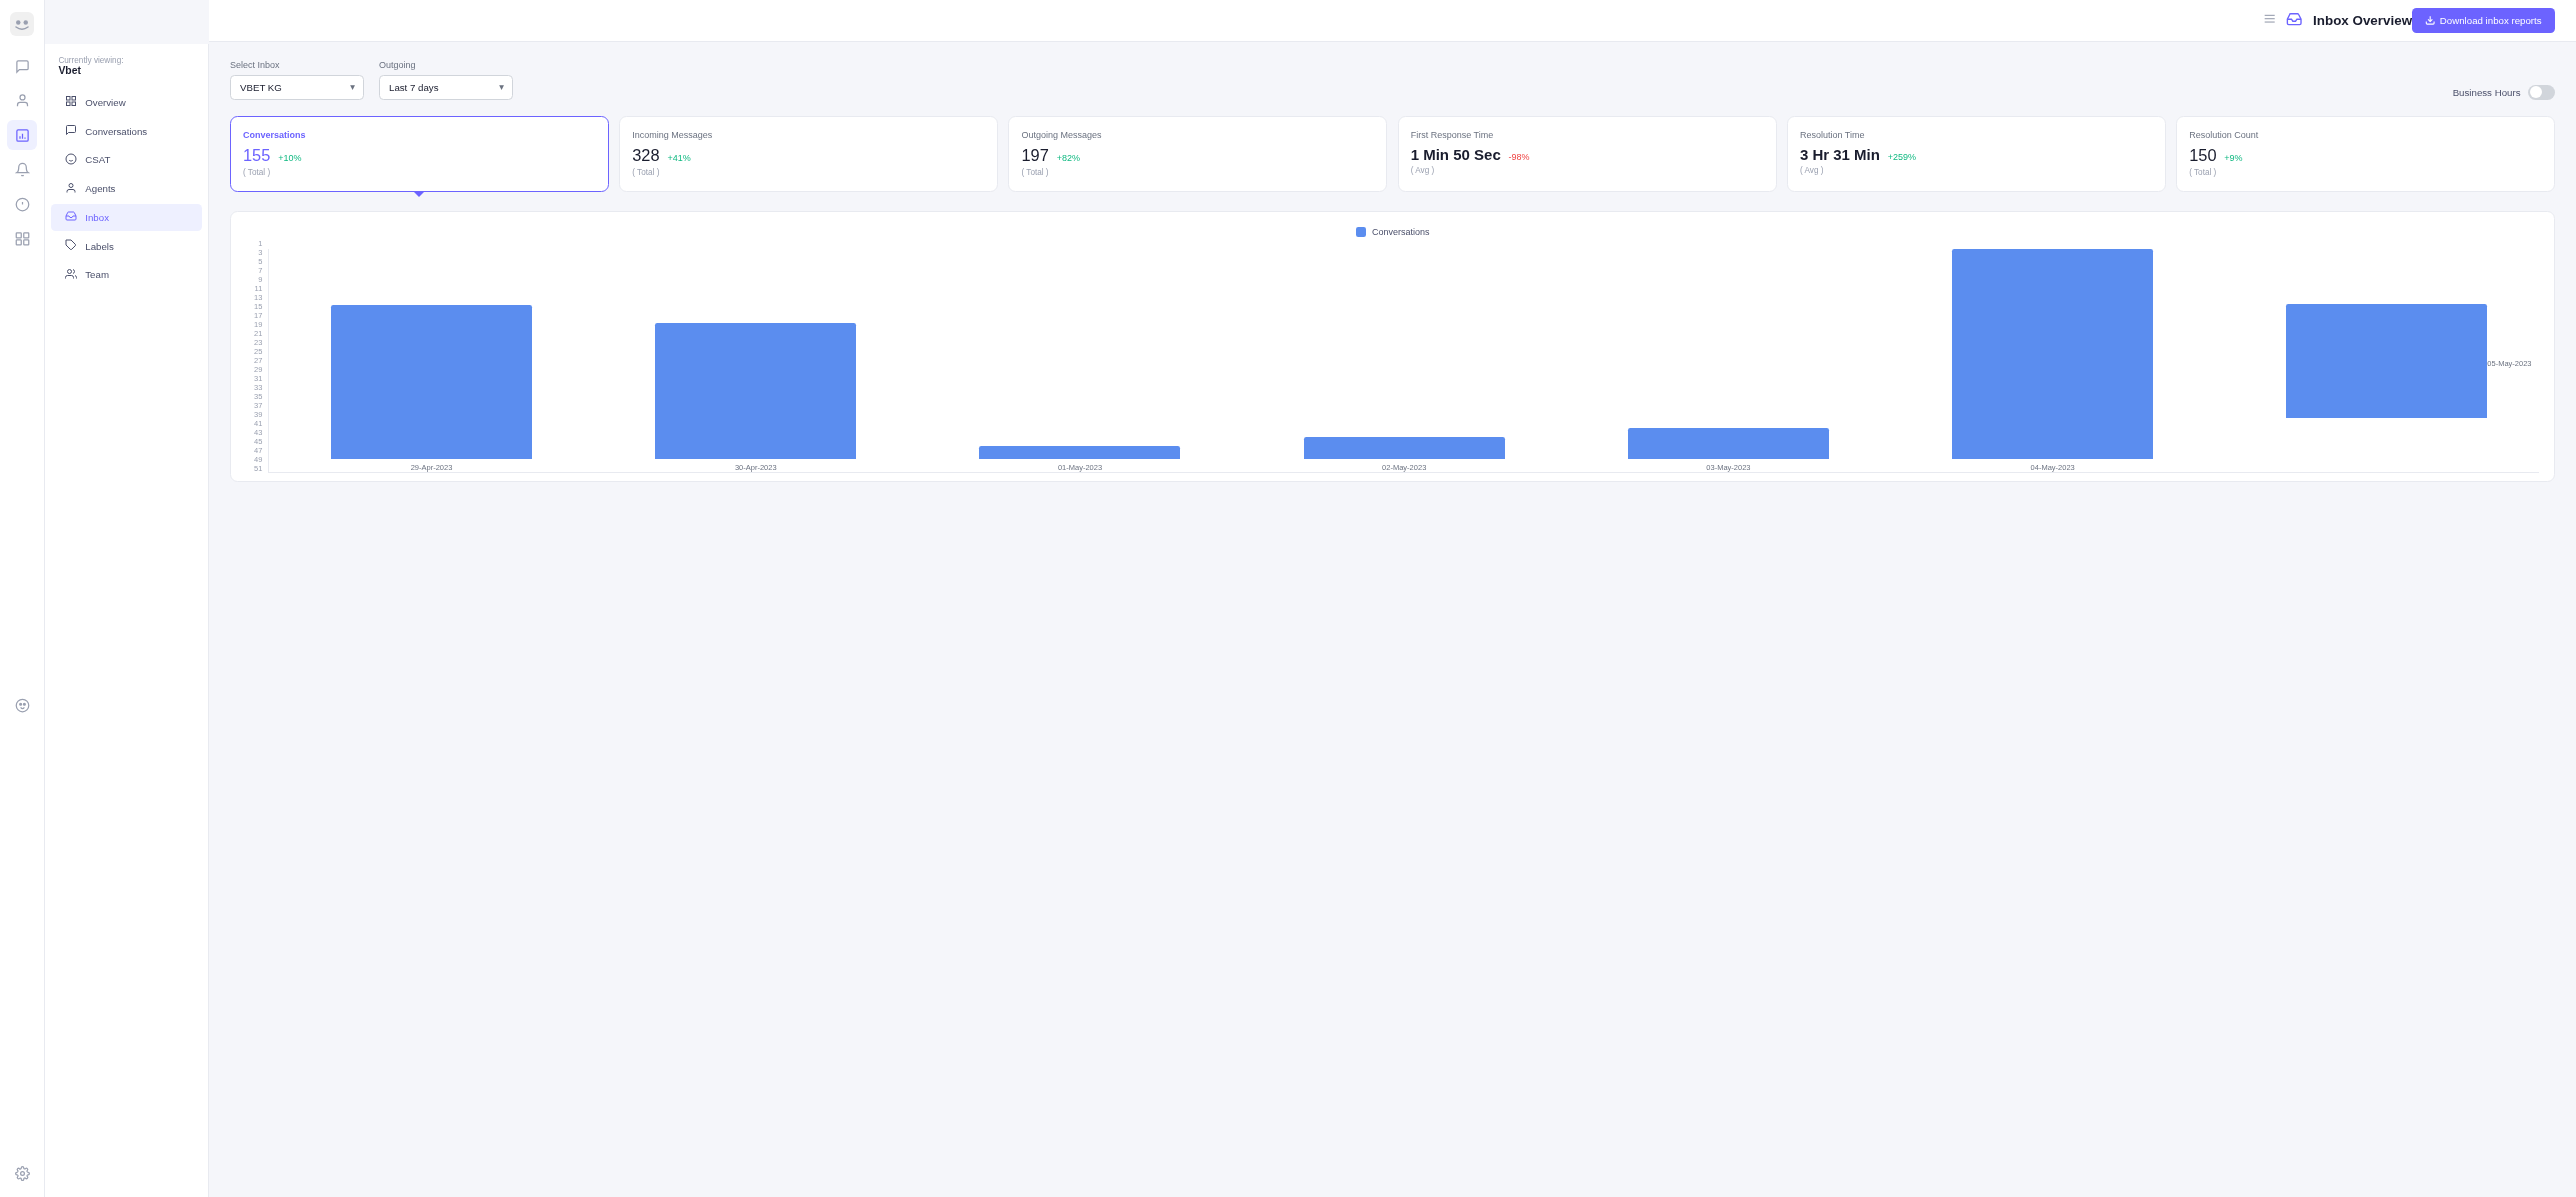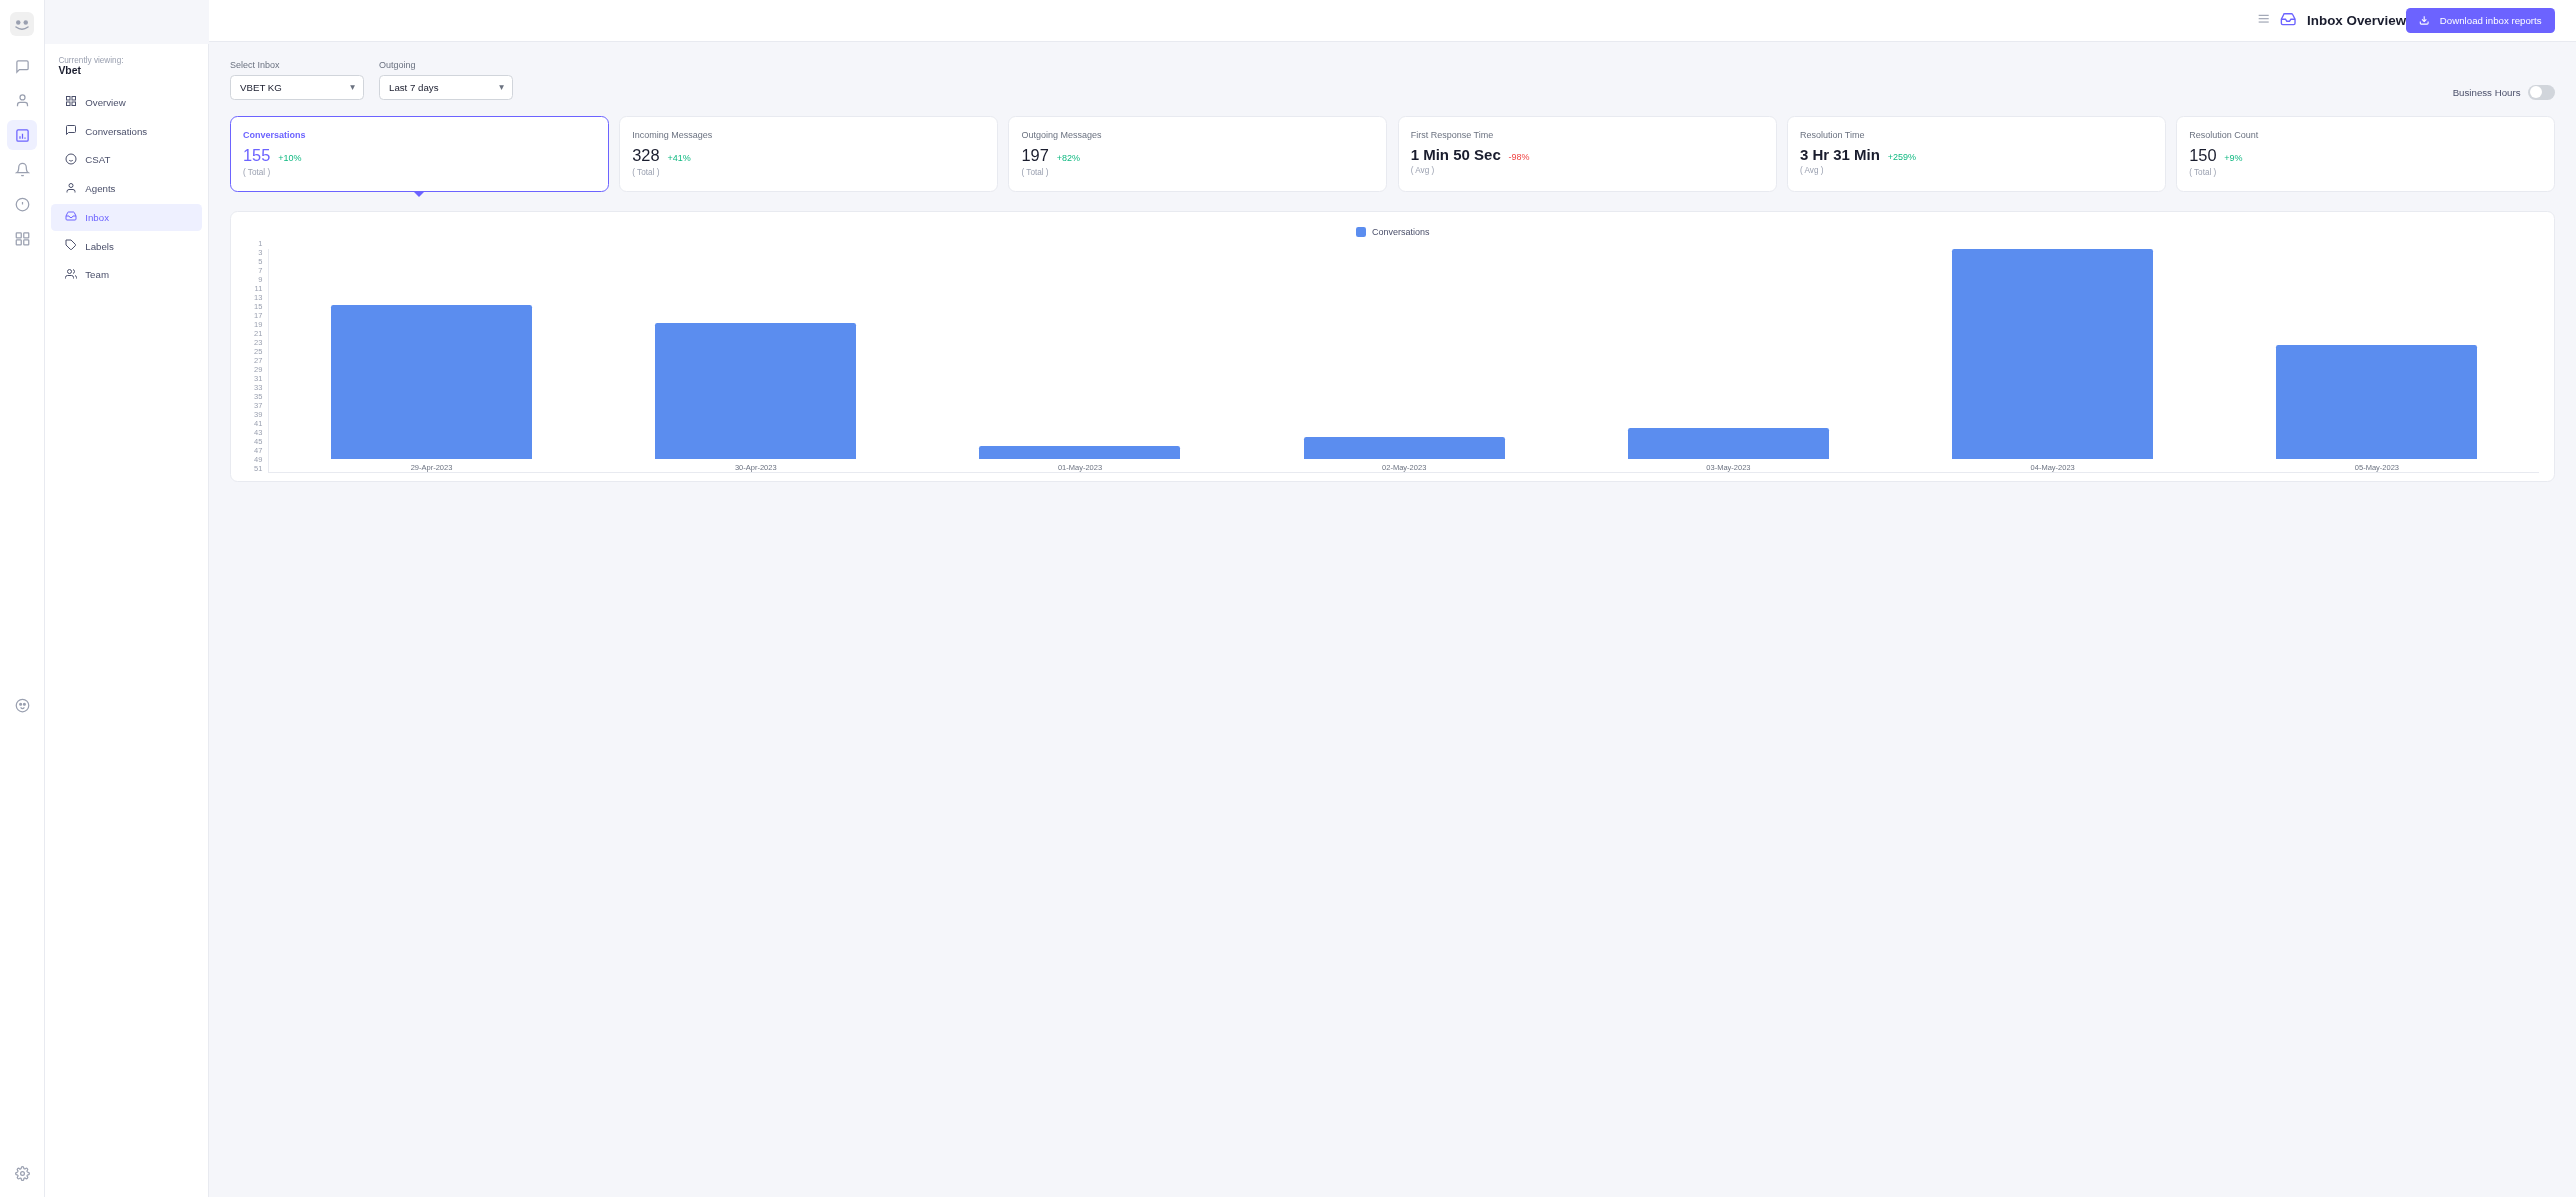--- a/index.html
+++ b/index.html
@@ -107,21 +107,21 @@
     .download-btn {
       background: #6c63ff;
       color: #fff;
       border: none;
       padding: 6.7px 13.4px;
       border-radius: 4.5px;
       font-size: 9.7px;
       cursor: pointer;
       display: flex;
       align-items: center;
-      gap: 10px;
+      gap: 4px;
       font-weight: 500;
     }
 
     
     .content {
       flex: 1;
       overflow-y: auto;
       padding: 18px 21px;
       background: #f5f6fa;
     }
@@ -635,21 +635,21 @@
                 <div class="bar-label" style="font-size: 7.5px; color: rgb(107, 114, 128); margin-top: 4.5px; white-space: nowrap;">02-May-2023</div>
               </div>
               <div class="bar-group" style="display: flex; flex-direction: column; align-items: center; flex: 1 1 0%; justify-content: flex-end; height: 100%;">
                 <div class="bar" style="height: 31px; width: 65%; background: rgb(91, 141, 239); border-radius: 2.2px 2.2px 0px 0px;"></div>
                 <div class="bar-label" style="font-size: 7.5px; color: rgb(107, 114, 128); margin-top: 4.5px; white-space: nowrap;">03-May-2023</div>
               </div>
               <div class="bar-group" style="display: flex; flex-direction: column; align-items: center; flex: 1 1 0%; justify-content: flex-end; height: 100%;">
                 <div class="bar" style="height: 219px; width: 65%; background: rgb(91, 141, 239); border-radius: 2.2px 2.2px 0px 0px;"></div>
                 <div class="bar-label" style="font-size: 7.5px; color: rgb(107, 114, 128); margin-top: 4.5px; white-space: nowrap;">04-May-2023</div>
               </div>
-              <div class="bar-group" style="display: flex; flex-direction: column; align-items: center; flex: 1 1 0%; justify-content: flex-end; height: 100%;">
+              <div class="bar-group" style="display: flex; flex-direction: row; align-items: center; flex: 1 1 0%; justify-content: flex-end; height: 100%;">
                 <div class="bar" style="height: 114px; width: 65%; background: rgb(91, 141, 239); border-radius: 2.2px 2.2px 0px 0px;"></div>
                 <div class="bar-label" style="font-size: 7.5px; color: rgb(107, 114, 128); margin-top: 4.5px; white-space: nowrap;">05-May-2023</div>
               </div>
             </div>
         </div>
       </div>
     </div>
   </div>
 </div>
 

